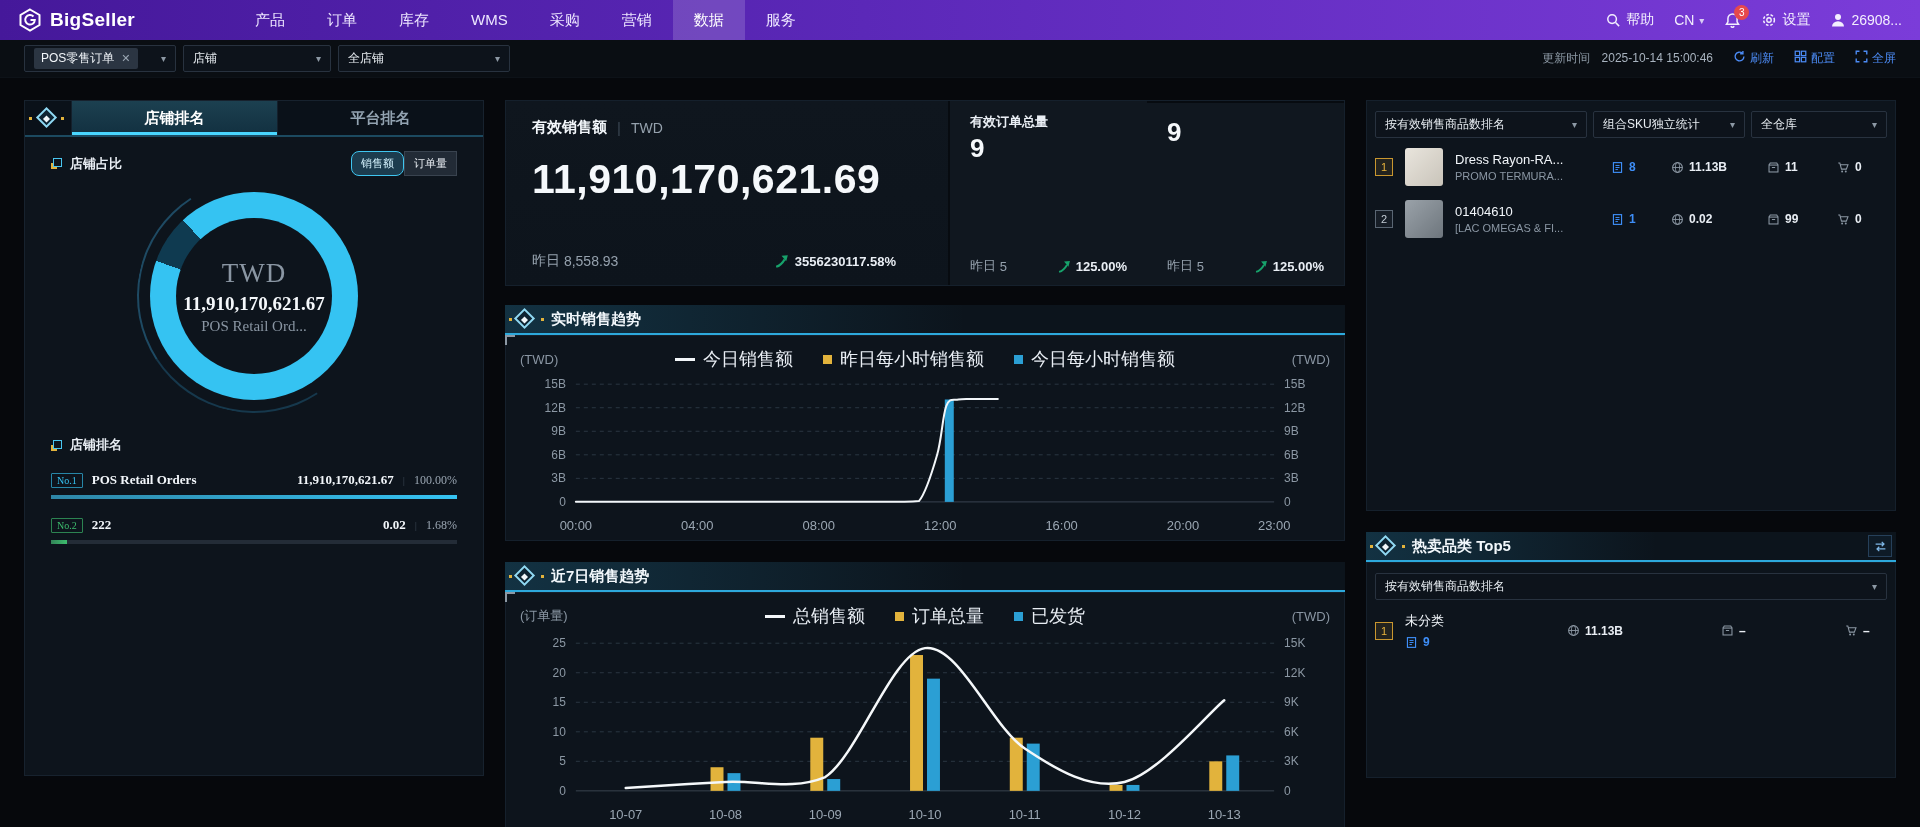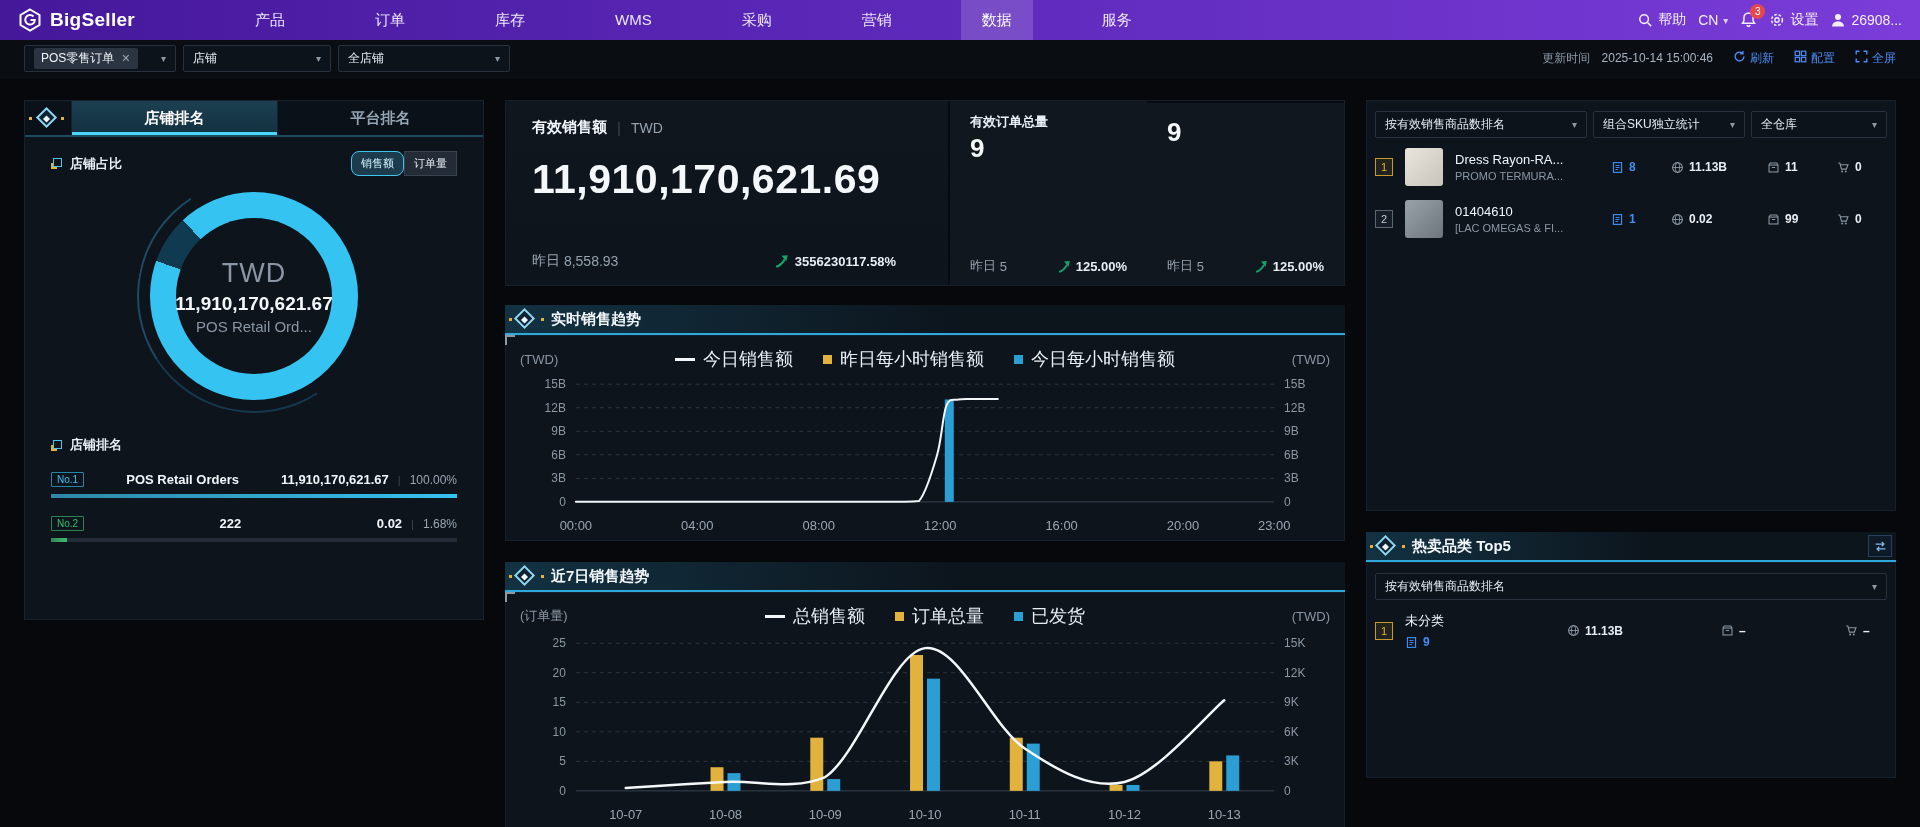--- a/index.html
+++ b/index.html
@@ -5,24 +5,24 @@
   * { margin:0; padding:0; box-sizing:border-box; }
   html,body { width:1920px; height:827px; overflow:hidden; background:#06080C;
     font-family:"Liberation Sans","DejaVu Sans",sans-serif; color:#E9EEF4; }
   svg { display:block; }
 
   
   .nav { height:40px; display:flex; align-items:center; padding:0 18px;
     background:linear-gradient(90deg,#45189A 0%,#5B28B8 45%,#7B3CD9 100%); }
   .brand { display:flex; align-items:center; gap:8px; width:190px; }
   .brand-name { font-size:19px; font-weight:bold; color:#FFFFFF; letter-spacing:.3px; }
-  .nav-menu { display:flex; height:40px; margin-left:26px;gap:48px; }
+  .nav-menu { display:flex; height:40px; margin-left:26px; }
   .nav-item { padding:0 21px; line-height:40px; font-size:15px; color:#EDE6FF; cursor:pointer; }
   .nav-item.active { background:rgba(255,255,255,.16); color:#FFFFFF; }
-  .nav-right { margin-left:auto; display:flex; gap:12px; font-size:14px; color:#F3EEFE; }
+  .nav-right { margin-left:auto; display:flex; align-items:center; gap:20px; font-size:14px; color:#F3EEFE; }
   .nav-link { display:flex; align-items:center; gap:5px; cursor:pointer; }
   .caret { font-size:10px; color:#D9CCF5; }
   .bell-wrap { position:relative; cursor:pointer; }
   .badge { position:absolute; top:-7px; right:-8px; min-width:15px; height:15px; border-radius:8px;
     background:#E5484D; color:#fff; font-size:10px; line-height:15px; text-align:center; padding:0 3px; }
 
   
   .filter-bar { height:38px; background:#0A0E13; display:flex; align-items:center; padding:0 24px; gap:7px;
     border-bottom:1px solid #0D1218; }
   .select { height:27px; background:#0D131B; border:1px solid #28323F; border-radius:2px;
@@ -46,21 +46,21 @@
     border-bottom:2px solid #2DA9DC; font-size:15px; font-weight:bold; color:#F2F7FB; }
   .diamond { position:absolute; left:12px; top:6px; width:15px; height:15px; transform:rotate(45deg);
     background:#0E2433; border:2px solid #8FD8F2; }
   .diamond::after { content:""; position:absolute; left:4px; top:4px; width:5px; height:5px; background:#F2F7FB; }
   .dot-y { position:absolute; width:3px; height:3px; background:#E2B33C; }
   .dot-y.l { left:4px; top:13px; } .dot-y.r { left:36px; top:13px; }
   .swap-btn { margin-left:auto; margin-right:4px; width:24px; height:22px; border:1px solid #26405A;
     background:#0E1B27; color:#7FB8E8; display:flex; align-items:center; justify-content:center; cursor:pointer; }
 
   
-  .panel-left { height:520px; background:#0D141C; border:1px solid #17222E; display:flex; flex-direction:column; }
+  .panel-left { height:676px; background:#0D141C; border:1px solid #17222E; display:flex; flex-direction:column;font-family:Liberation Serif, serif; }
   .tabs { display:flex; height:36px; border-bottom:2px solid #1C4A60; background:#0A1119; }
   .tab-diamond-cell { width:46px; position:relative; }
   .tab { flex:1; display:flex; align-items:center; justify-content:center; font-size:15px; font-weight:bold;
     color:#93A3B1; cursor:pointer; border-left:1px solid #14202C; }
   .tab.active { color:#FFFFFF; background:linear-gradient(180deg,#1C4050,#123040);
     box-shadow:inset 0 -3px 0 #49D6FF; }
   .panel-left-body { flex:1; padding:14px 26px 0; }
   .mini-title { display:flex; align-items:center; gap:8px; font-size:13px; font-weight:bold; color:#E9EEF4; }
   .mini-icon { position:relative; width:11px; height:11px; }
   .mini-icon::before { content:""; position:absolute; left:0; bottom:0; width:6px; height:6px; background:#E2B33C; }
@@ -78,21 +78,21 @@
   .donut::after { content:""; position:absolute; inset:26px; background:#0D141C; border-radius:50%; }
   .donut-center { position:absolute; inset:0; z-index:2; display:flex; flex-direction:column;
     align-items:center; justify-content:center; text-align:center; }
   .donut-cur { font-size:27px; color:#8A96A3; letter-spacing:1px; }
   .donut-val { font-size:19px; font-weight:bold; color:#F5F8FB; margin-top:4px; }
   .donut-name { font-size:15px; color:#8A96A3; margin-top:3px; }
   .rank-title { margin-top:36px; }
   .shop-row { margin-top:18px; }
   .shop-line { display:flex; align-items:center; gap:9px; font-size:13px; }
   .rank-tag { font-size:10px; padding:1px 5px; border:1px solid; border-radius:1px; }
-  .shop-name { font-weight:bold; color:#F2F6FA; flex:1;text-align:center; }
+  .shop-name { font-weight:bold; color:#F2F6FA; flex:1; }
   .shop-val { font-weight:bold; color:#F2F6FA; }
   .shop-sep { color:#3A4653; font-size:11px; }
   .shop-pct { color:#9AA6B2; font-size:12px; }
   .bar-track { height:4px; background:#232C37; margin-top:7px; }
   .bar-fill { height:4px; }
 
   
   .kpi { display:grid; grid-template-columns:1fr 396px; background:#0D141C; border:1px solid #15202C; height:186px; }
   .kpi-main { padding:17px 26px 15px; display:flex; flex-direction:column;
     background:linear-gradient(180deg,#0F161E,#0D141C); }

